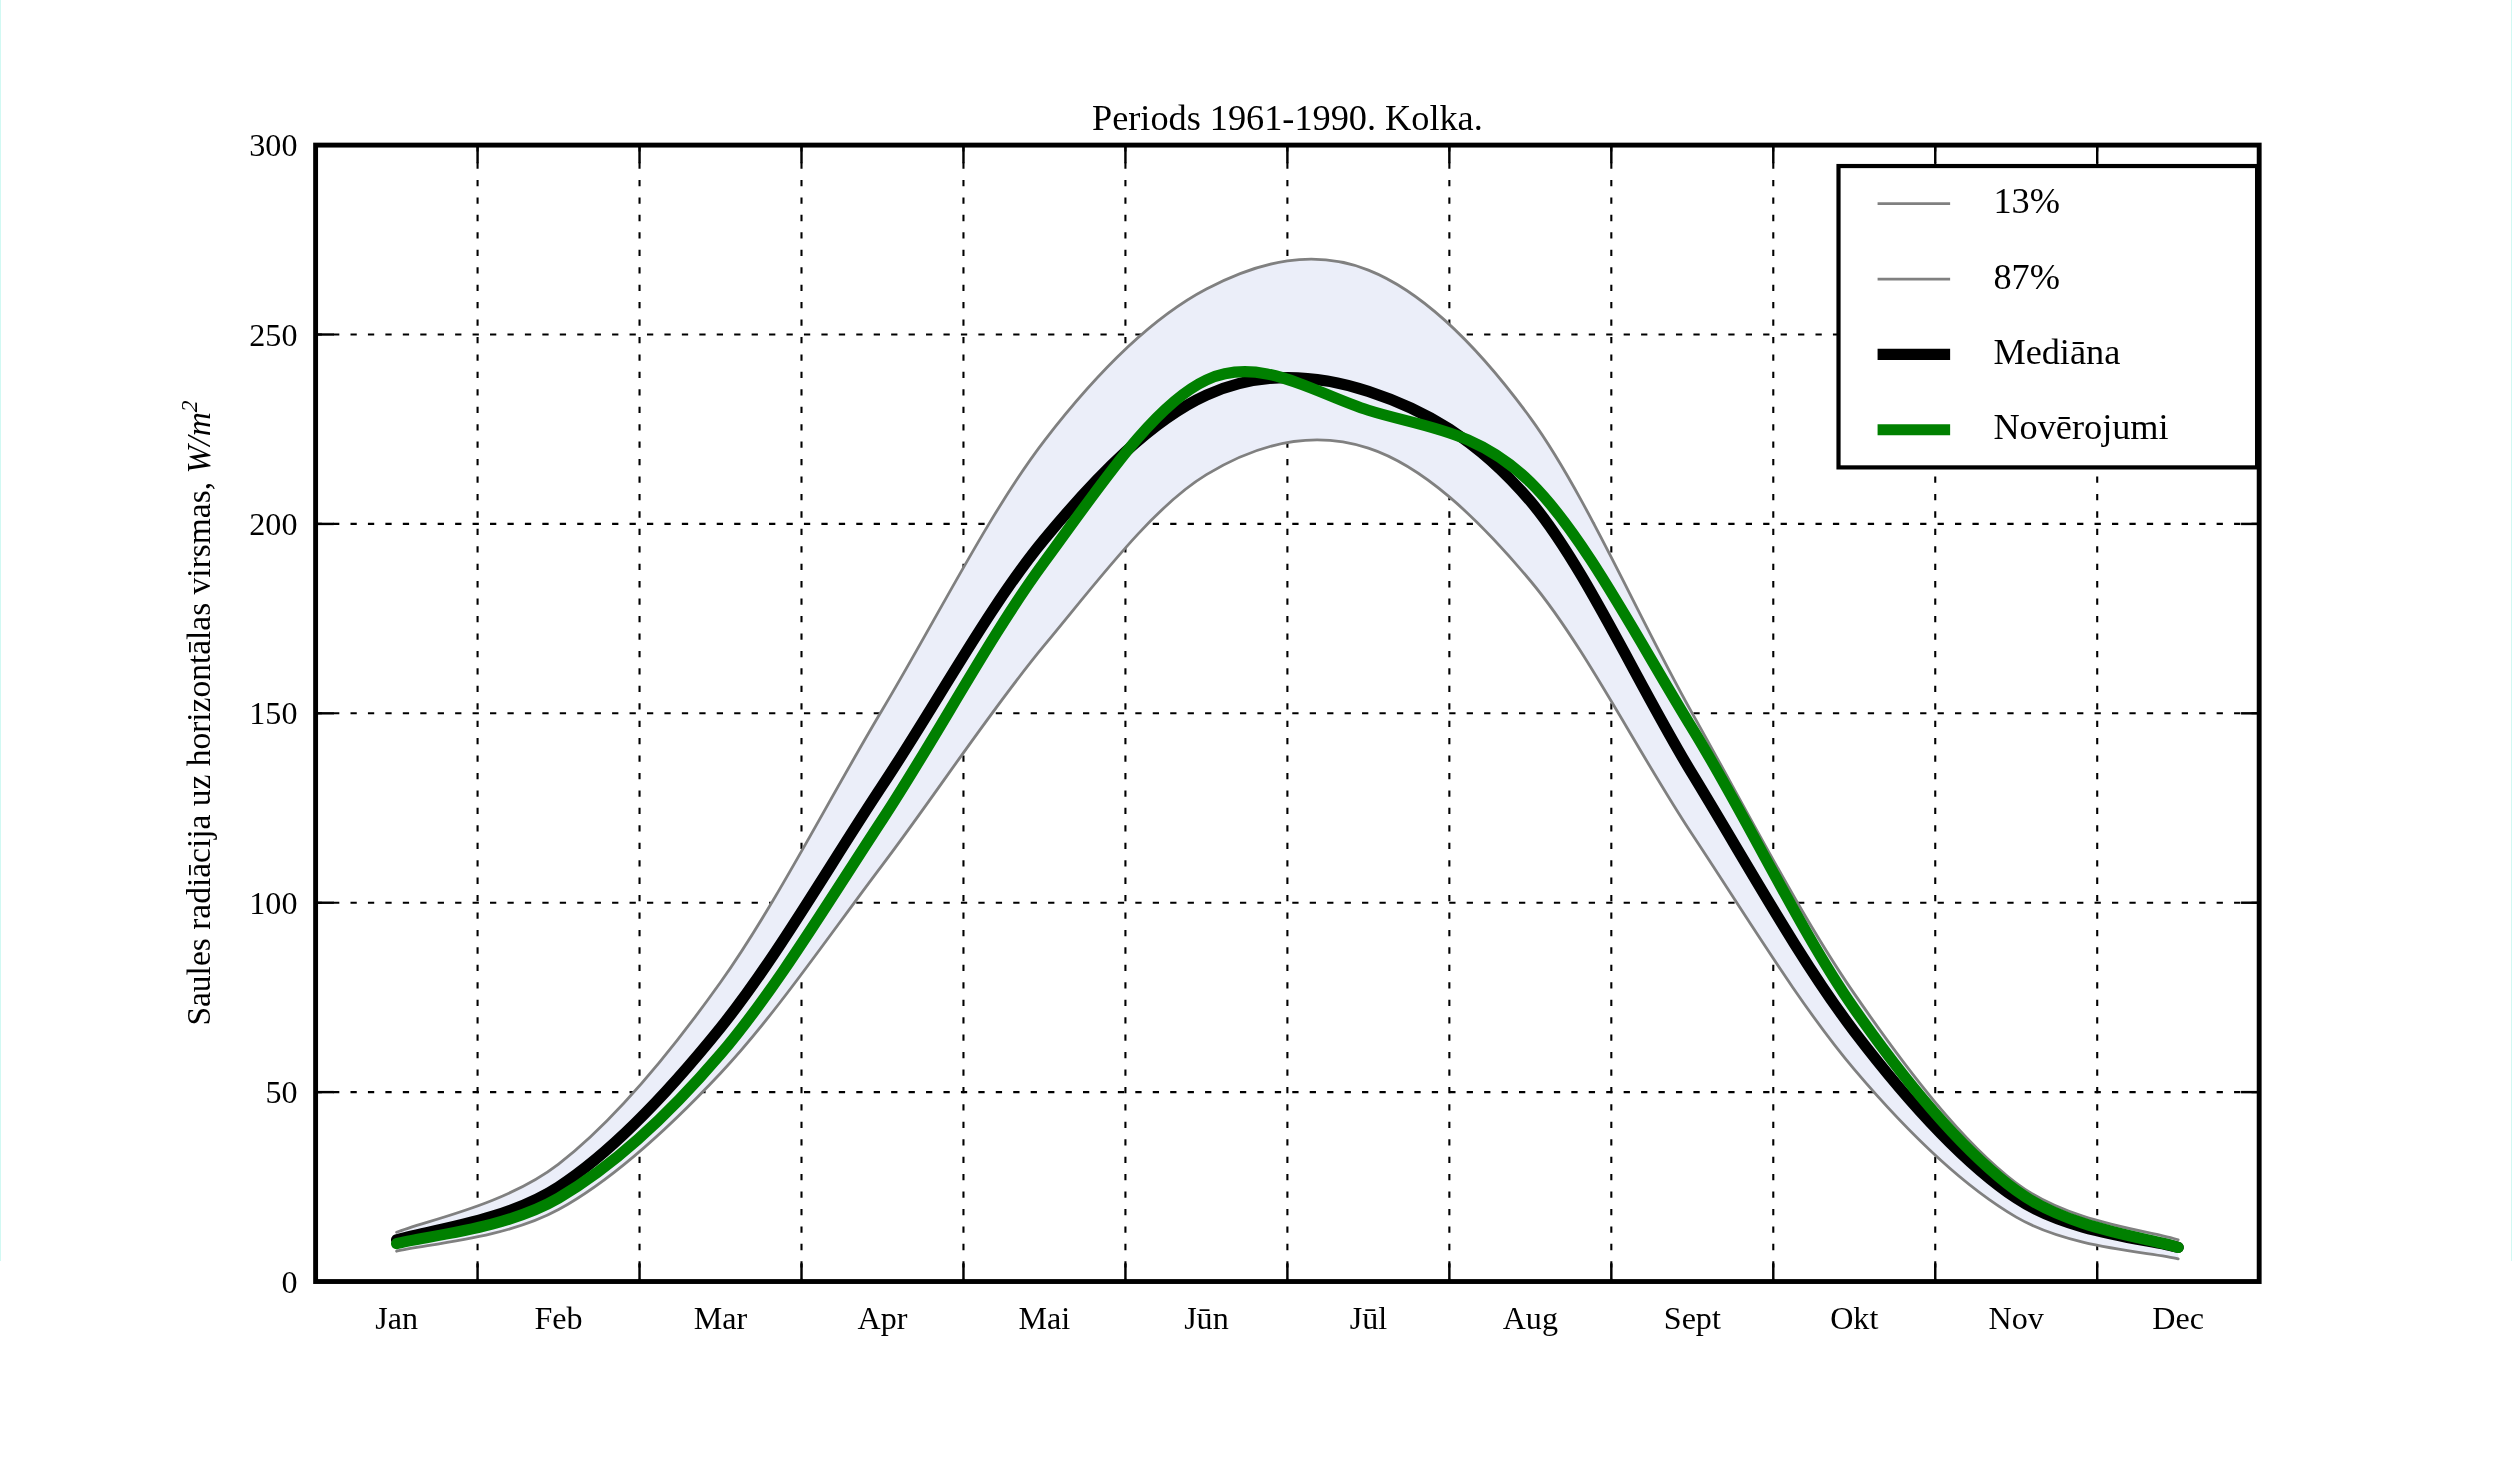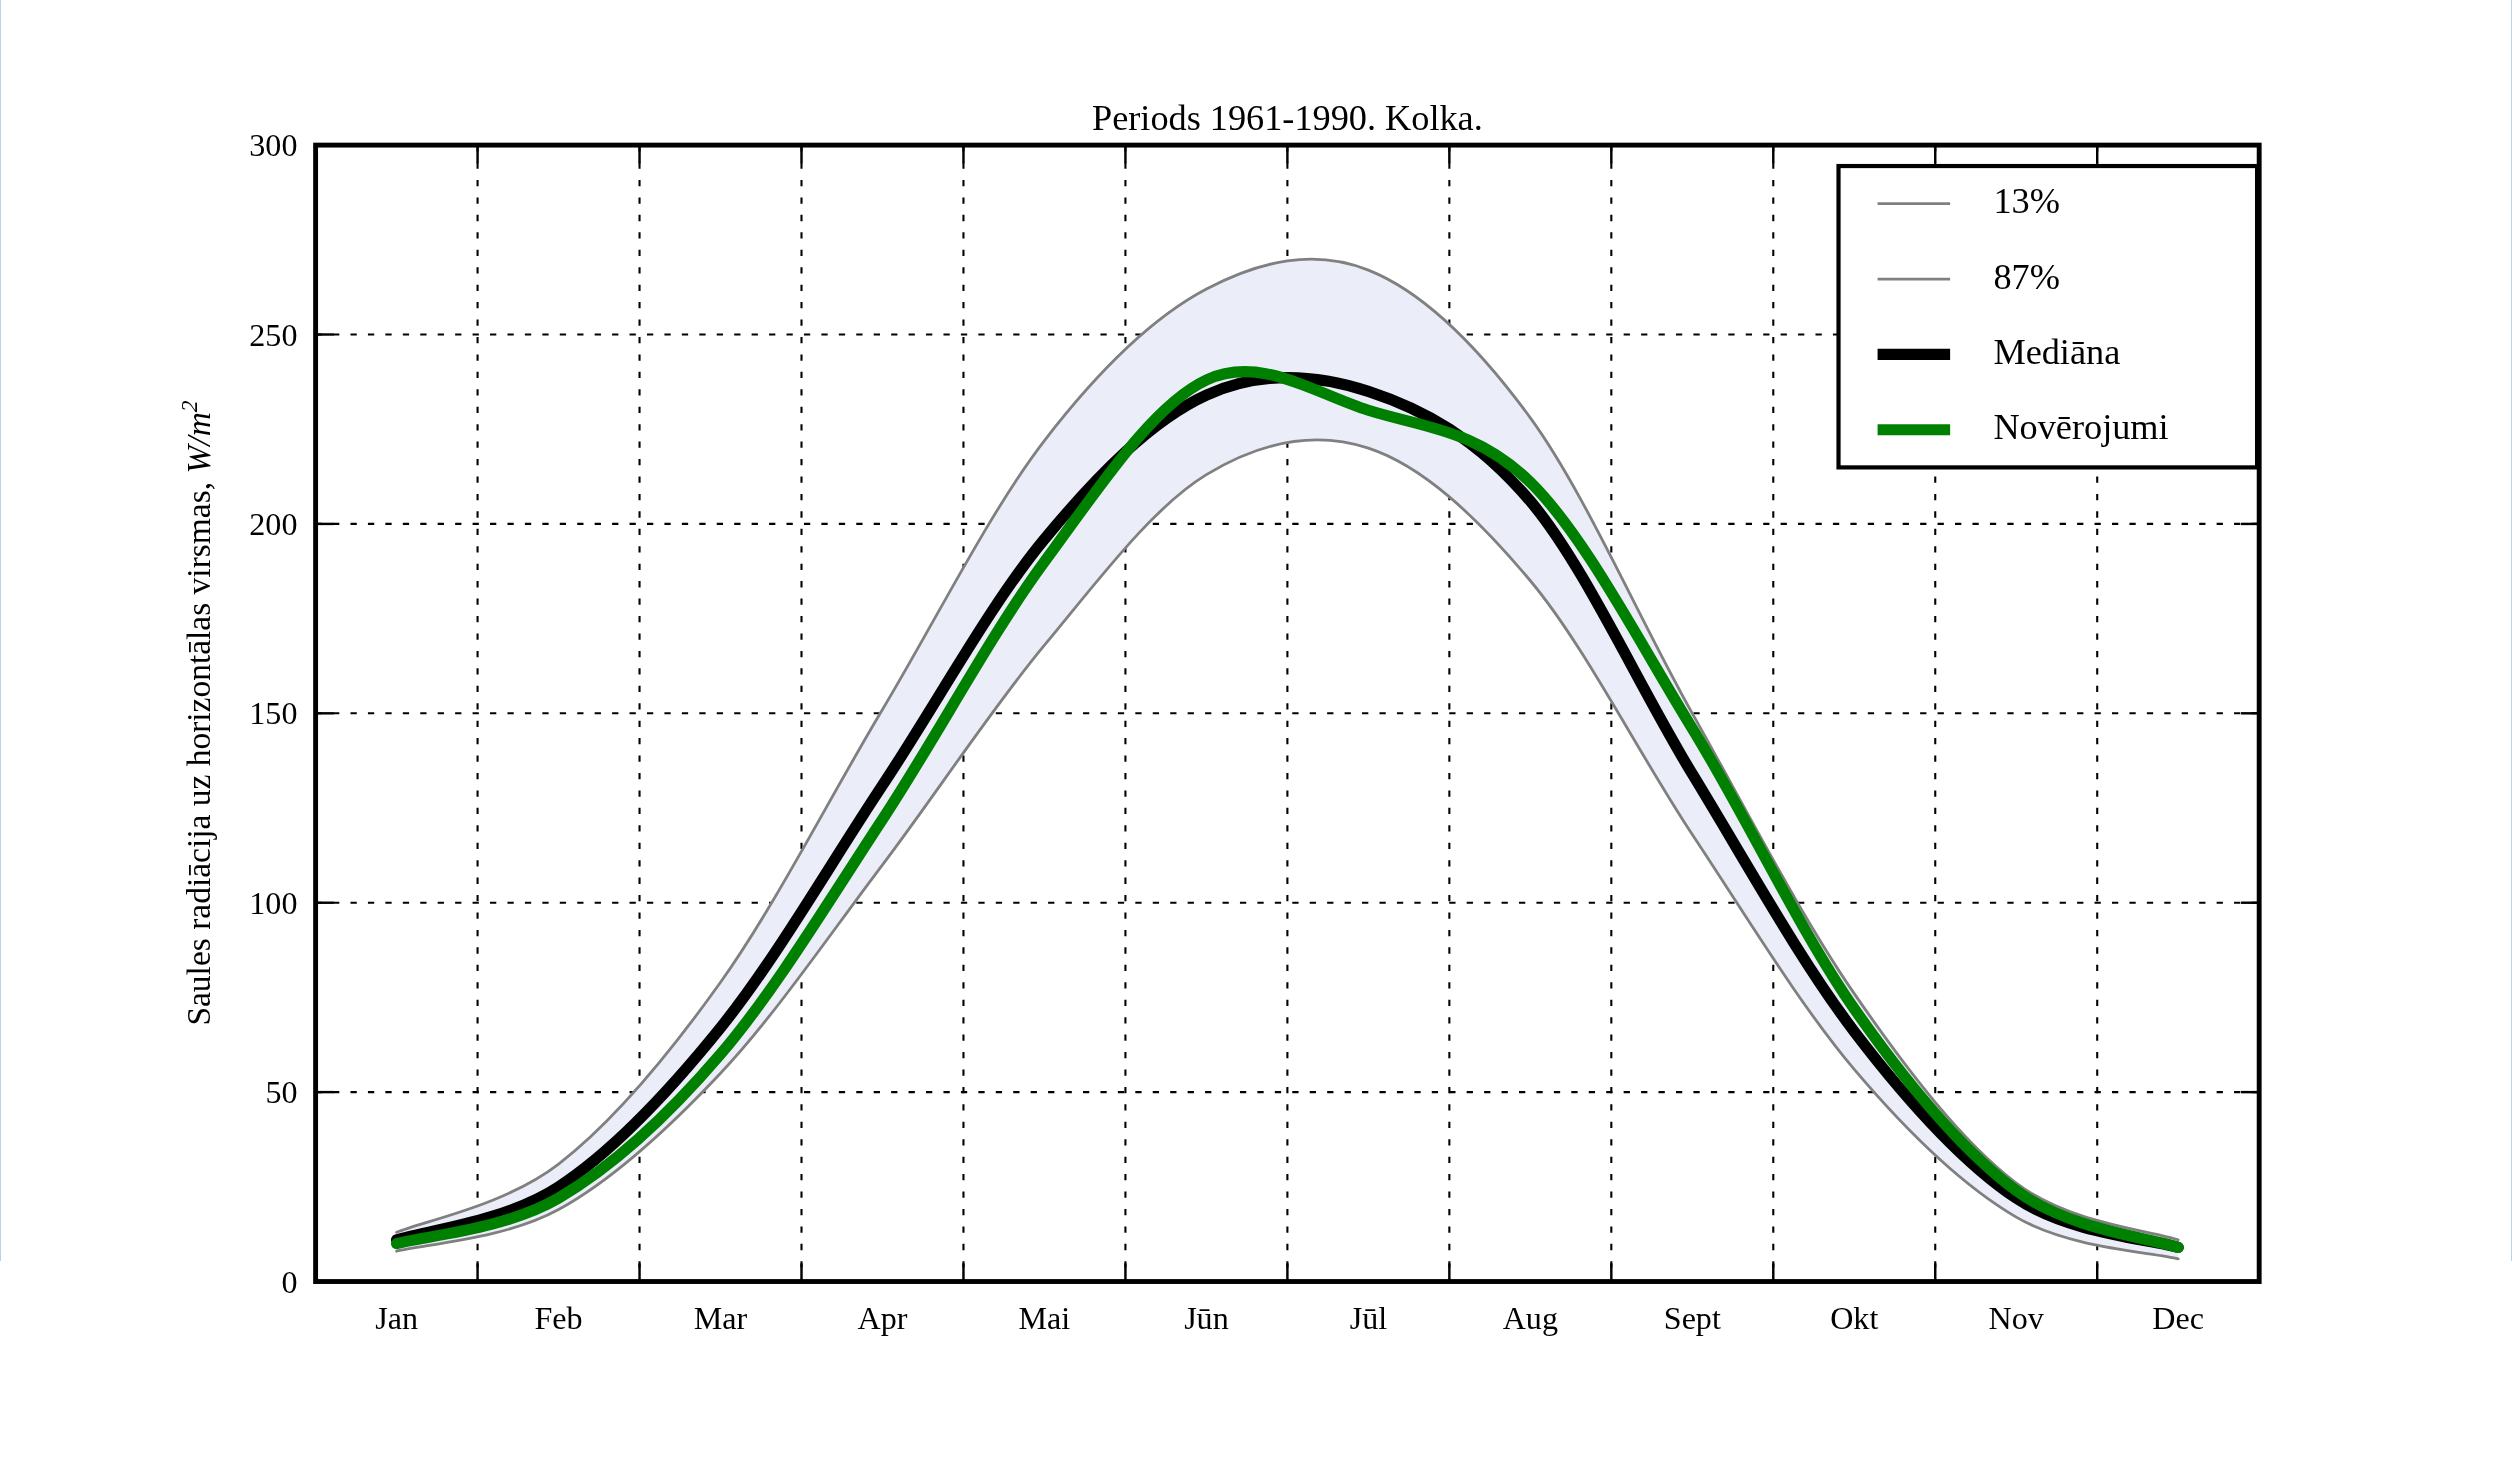--- a/index.html
+++ b/index.html
@@ -10,21 +10,21 @@
   body {
     width: 2512px;
     height: 1465px;
     font-family: "Liberation Serif", "DejaVu Serif", serif;
     overflow: hidden;
   }
   #figure {
     position: relative;
     width: 2512px;
     height: 1261px;
-    background: #0369a1;
+    background: #5eead4;
   }
   #chart-svg {
     position: absolute;
     left: 0;
     top: 0;
     width: 2512px;
     height: 1465px;
     display: block;
   }
   .axis-frame {

